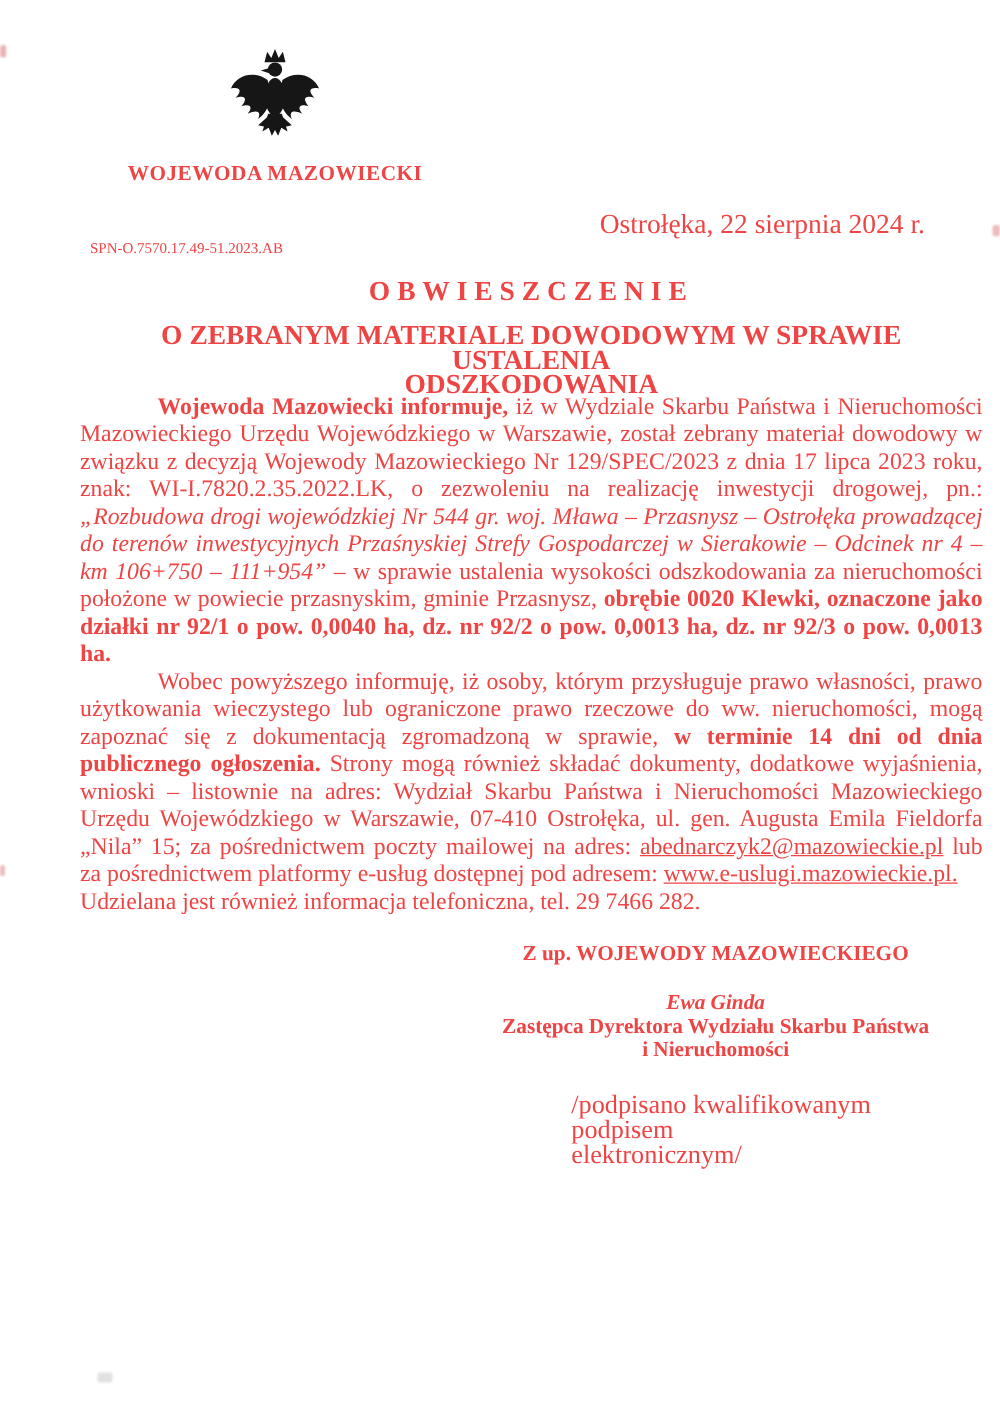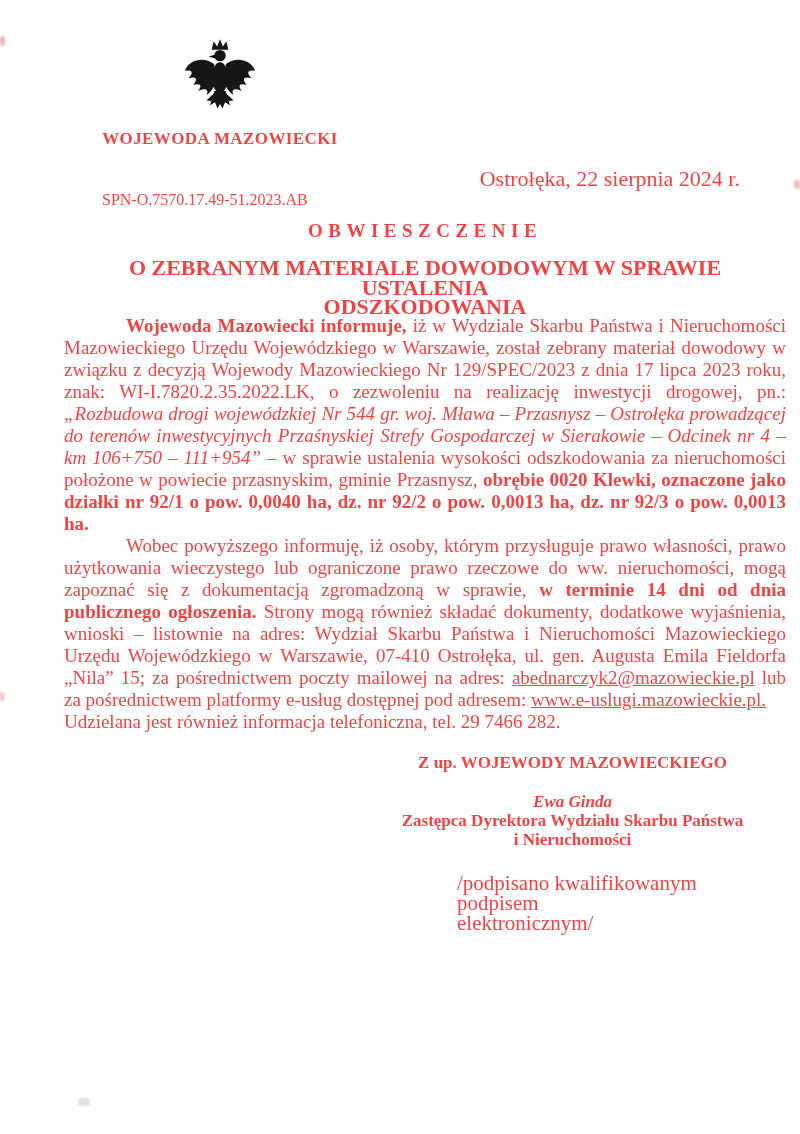--- a/index.html
+++ b/index.html
@@ -10,24 +10,24 @@
     color:#ef4444;
     font-family:"Liberation Serif", serif;
     overflow:hidden;
   }
   
   .letterhead{position:absolute;left:90px;top:38px;width:260px;text-align:center;}
   .eagle{display:block;margin:0 auto;width:76px;height:84px;}
   .org{margin-top:7px;font-weight:bold;font-size:17px;letter-spacing:.4px;white-space:nowrap;}
   
   .place-date{position:absolute;top:166px;right:60px;font-size:22px;}
-  .case-ref{position:absolute;top:191px;left:102px;font-size:16px;}
+  .case-ref{position:absolute;top:191px;left:72px;font-size:12px;}
   
   .doc-title{position:absolute;top:220px;left:64px;width:722px;text-align:center;
-    font-weight:bold;font-size:19px;letter-spacing:5.5px;}
+    font-weight:bold;font-size:22px;letter-spacing:5.5px;}
   .doc-subtitle{position:absolute;top:258px;left:64px;width:722px;text-align:center;
     font-weight:bold;font-size:22px;line-height:19.5px;}
   .doc-subtitle .line{display:block;}
   
   .body-text{position:absolute;top:315px;left:64px;width:722px;
     font-size:19px;line-height:22px;text-align:justify;}
   .body-text p{margin:0;}
   .indent{text-indent:62px;}
   .b{font-weight:bold;}
   .i{font-style:italic;}

